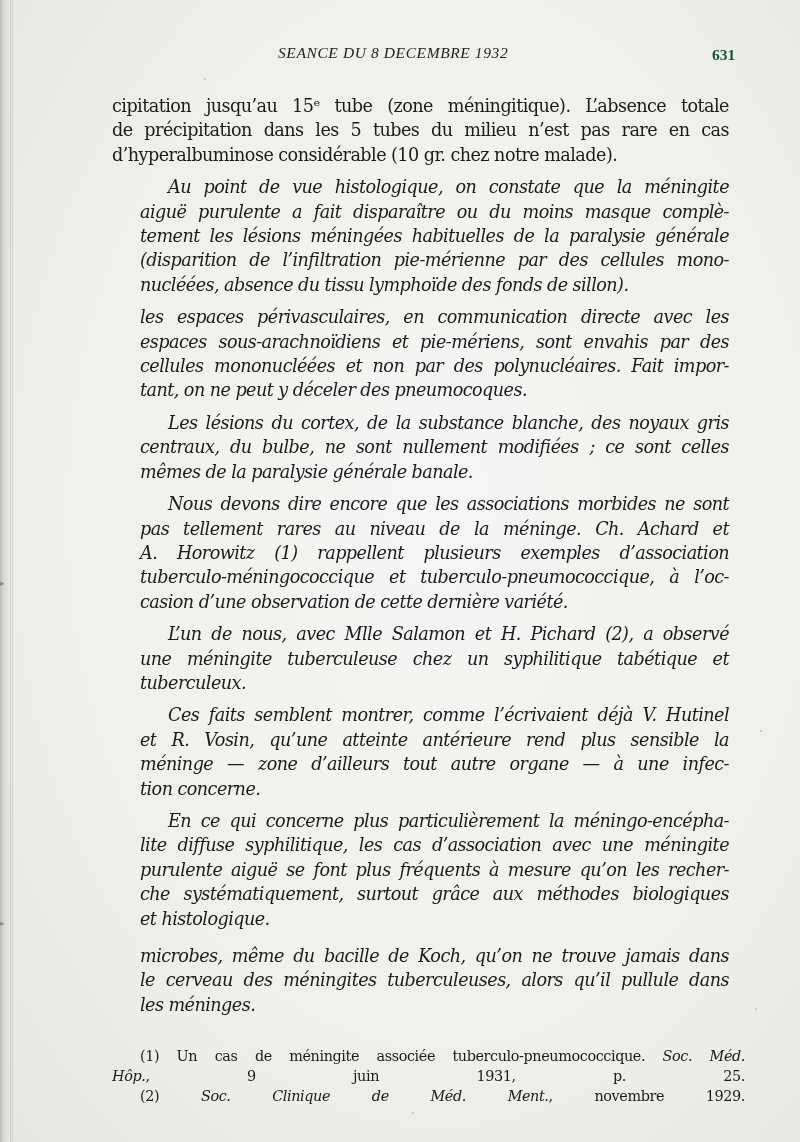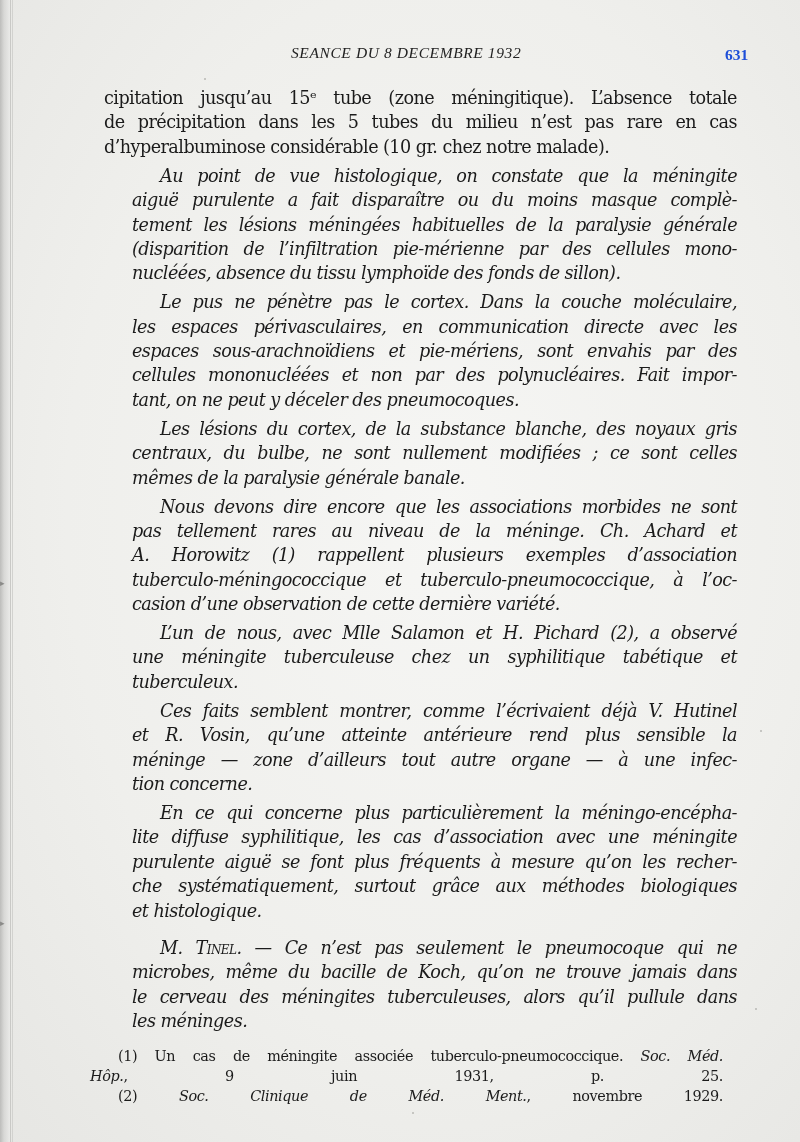--- a/index.html
+++ b/index.html
@@ -23,50 +23,50 @@
     .binding-line {
       position: absolute; left: 12px; top: 0; bottom: 0; width: 1px;
       background: #d2d2cf;
     }
     .margin-mark {
       position: absolute; left: 0; width: 8px; height: 10px;
       color: #8a8a88; font-size: 9px; line-height: 10px;
       font-family: "DejaVu Sans", sans-serif;
     }
     .running-head {
-      position: absolute; top: 44px; left: 0; width: 644px; height: 24px; margin-left: 13px;
+      position: absolute; top: 44px; left: 0; width: 644px; height: 24px;
     }
     .running-title {
       position: absolute; left: 278px; top: 0;
       font-family: "Liberation Serif", serif;
       font-style: italic;
       font-size: 15.5px; letter-spacing: 0.6px;
       color: #222;
     }
     .page-number {
       position: absolute; left: 712px; top: 2px;
       font-family: "Liberation Serif", serif;
-      font-size: 15.5px; font-weight: bold; color: #1d4ed8;
+      font-size: 15.5px; font-weight: bold; color: #14532d;
     }
     .body-text {
       position: absolute; left: 104px; top: 86px; width: 633px;
       font-family: "DejaVu Serif", serif;
       font-size: 17.6px; line-height: 24.4px;
       letter-spacing: -0.55px;
       text-align: justify;
     }
-    .para { margin: 0; text-indent: 28px; }
+    .para { margin: 8px; text-indent: 28px; }
     .para.cont { text-indent: 0; }
     .para + .para { margin-top: 4.5px; font-style: italic; }
     .para.gap-before { margin-top: 13px; }
     .line { display: block; text-align: justify; text-align-last: justify; white-space: nowrap; }
     .line.last { text-align-last: left; }
     .smallcaps { font-variant: small-caps; }
     .footnotes {
-      position: absolute; left: 90px; top: 1046px; width: 633px;
+      position: absolute; left: 112px; top: 1046px; width: 633px;
       font-family: "DejaVu Serif", serif;
       font-size: 14.4px; line-height: 20px;
       letter-spacing: -0.4px;
     }
     .fn { margin: 0; }
     .fn .line { display: block; }
     .fn-indent { padding-left: 28px; }
     em { font-style: italic; }
     .speckle {
       position: absolute; width: 2px; height: 2px; border-radius: 1px; background: #b8b8b5;
@@ -93,21 +93,20 @@
     <span class="line last">d’hyperalbuminose considérable (10 gr. chez notre malade).</span>
   </p>
   <p class="para">
     <span class="line" style="padding-left:28px">Au point de vue histologique, on constate que la méningite</span>
     <span class="line">aiguë purulente a fait disparaître ou du moins masque complè-</span>
     <span class="line">tement les lésions méningées habituelles de la paralysie générale</span>
     <span class="line">(disparition de l’infiltration pie-mérienne par des cellules mono-</span>
     <span class="line last">nucléées, absence du tissu lymphoïde des fonds de sillon).</span>
   </p>
   <p class="para">
-    <span class="line" style="padding-left:28px">Le pus ne pénètre pas le cortex. Dans la couche moléculaire,</span>
     <span class="line">les espaces périvasculaires, en communication directe avec les</span>
     <span class="line">espaces sous-arachnoïdiens et pie-mériens, sont envahis par des</span>
     <span class="line">cellules mononucléées et non par des polynucléaires. Fait impor-</span>
     <span class="line last">tant, on ne peut y déceler des pneumocoques.</span>
   </p>
   <p class="para">
     <span class="line" style="padding-left:28px">Les lésions du cortex, de la substance blanche, des noyaux gris</span>
     <span class="line">centraux, du bulbe, ne sont nullement modifiées ; ce sont celles</span>
     <span class="line last">mêmes de la paralysie générale banale.</span>
   </p>
@@ -130,21 +129,20 @@
     <span class="line last">tion concerne.</span>
   </p>
   <p class="para">
     <span class="line" style="padding-left:28px">En ce qui concerne plus particulièrement la méningo-encépha-</span>
     <span class="line">lite diffuse syphilitique, les cas d’association avec une méningite</span>
     <span class="line">purulente aiguë se font plus fréquents à mesure qu’on les recher-</span>
     <span class="line">che systématiquement, surtout grâce aux méthodes biologiques</span>
     <span class="line last">et histologique.</span>
   </p>
   <p class="para gap-before">
-    <span class="line" style="padding-left:28px"><span>M. </span><span class="smallcaps">Tinel.</span><span> — Ce n’est pas seulement le pneumocoque qui ne</span></span>
     <span class="line">microbes, même du bacille de Koch, qu’on ne trouve jamais dans</span>
     <span class="line">le cerveau des méningites tuberculeuses, alors qu’il pullule dans</span>
     <span class="line last">les méninges.</span>
   </p>
 </div>
 
 <div class="footnotes">
   <p class="fn">
     <span class="line fn-indent" style="text-align:justify;text-align-last:justify;"><span>(1)</span><span> Un cas de méningite associée tuberculo-pneumococcique. </span><em>Soc. Méd.</em></span>
     <span class="line"><em>Hôp.</em><span>, 9 juin 1931, p. 25.</span></span>

